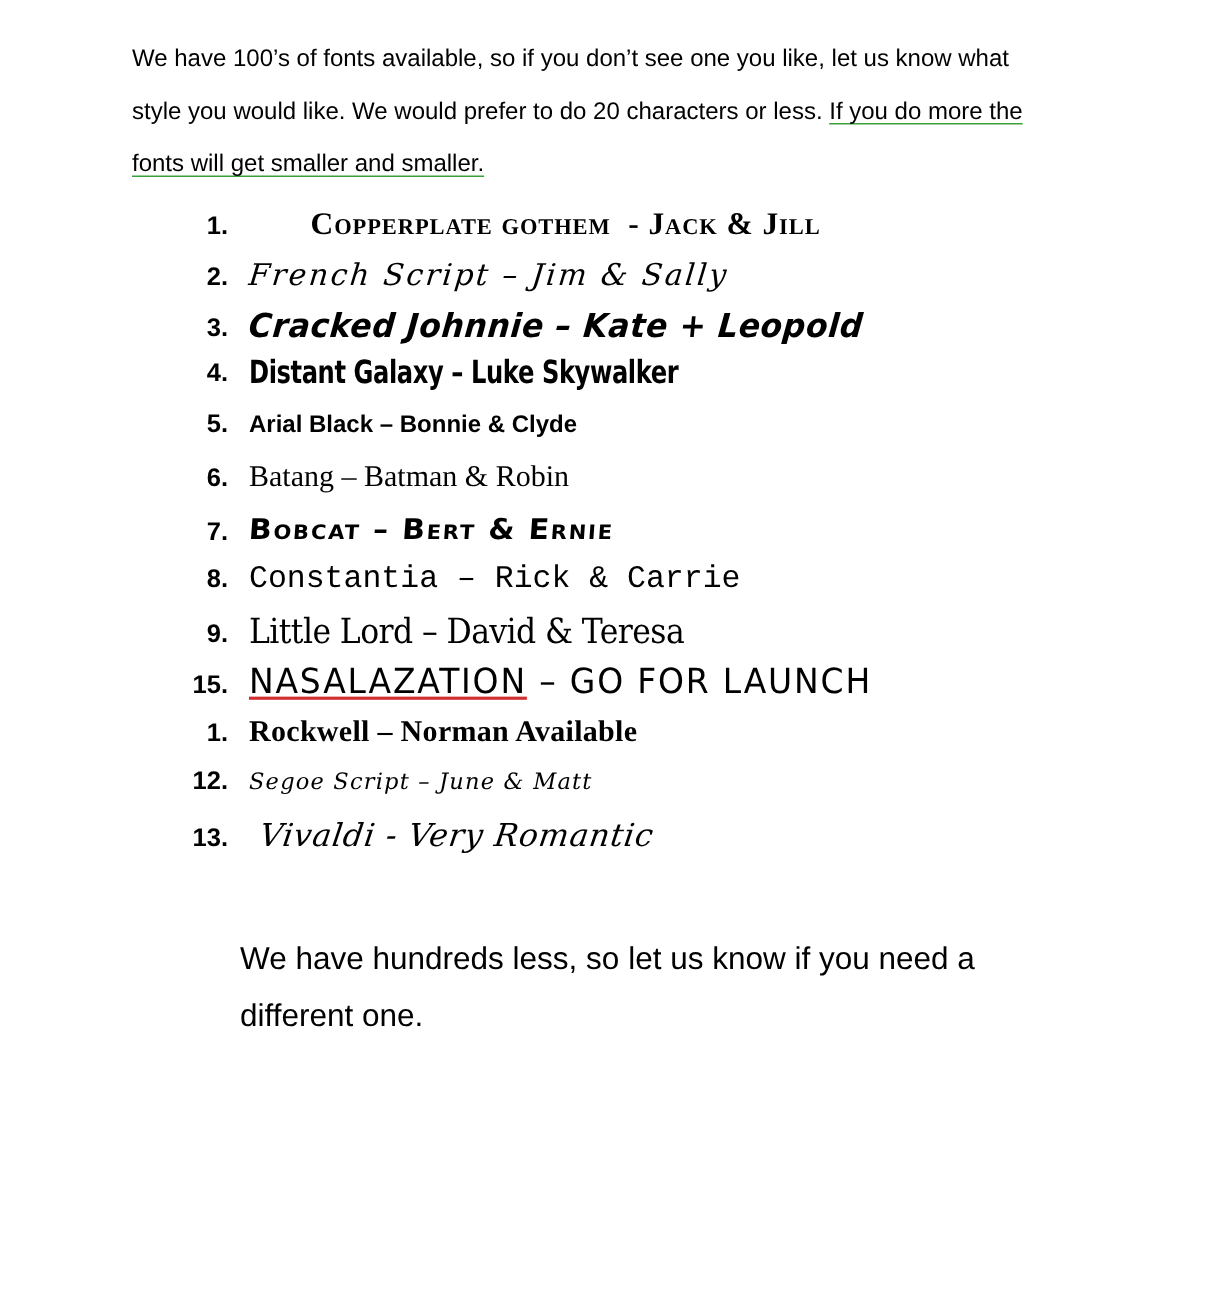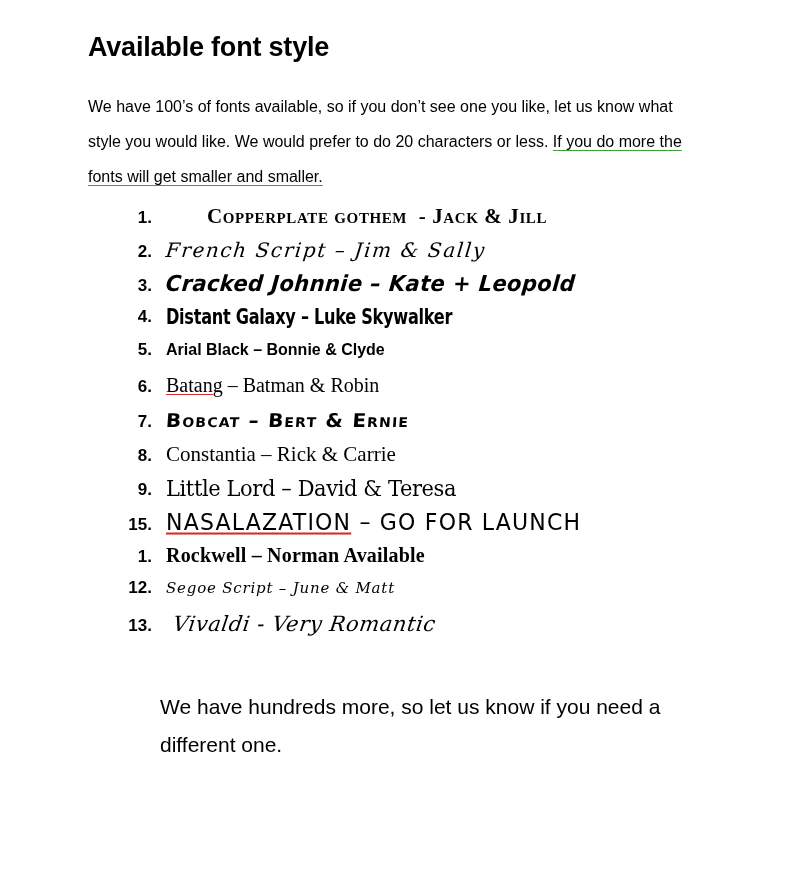--- a/index.html
+++ b/index.html
@@ -101,36 +101,35 @@
   .s5 {
     font-family: "Liberation Sans", sans-serif;
     font-weight: 700;
     font-size: 16px;
   }
   .s6 {
     font-family: "Liberation Serif", serif;
     font-size: 20px;
   }
   .s6 .u-red {
-    text-decoration: underline;
     text-decoration-color: #d03030;
     text-decoration-thickness: 1px;
     text-underline-offset: 2px;
   }
   .s7 {
     font-family: "DejaVu Sans", sans-serif;
     font-weight: 700;
     font-size: 20px;
     letter-spacing: 1.2px;
     font-variant: small-caps;
     transform: skewX(-4deg) scaleY(0.95);
     display: inline-block;
   }
   .s8 {
-    font-family: Liberation Serif, serif;
+    font-family: Liberation Mono, monospace;
     font-size: 21px;
   }
   .s9 {
     font-family: "DejaVu Serif", serif;
     font-size: 21px;
     letter-spacing: -0.4px;
     transform: scaleY(1.1);
     display: inline-block;
   }
   .s10 {
@@ -173,21 +172,20 @@
     line-height: 38px;
     margin: 46px 0 0 72px;
     max-width: 520px;
   }
 </style>
 </head>
 <body>
 
 <div class="page">
 
-  <h1 class="doc-title">Available font style</h1>
 
   <p class="intro"><span>We have 100’s of fonts available, so if you don’t see one you like, let us know what style you would like. We would prefer to do 20 characters or less. </span><span class="underline-green">If you do more the fonts will get smaller and smaller.</span></p>
 
   <ol class="font-list">
 
     <li>
       <span class="num">1.</span>
       <span class="sample s1">Copperplate gothem  - Jack &amp; Jill</span>
     </li>
 
@@ -246,15 +244,15 @@
       <span class="sample s12">Segoe Script – June &amp; Matt</span>
     </li>
 
     <li>
       <span class="num">13.</span>
       <span class="sample s13"> Vivaldi - Very Romantic</span>
     </li>
 
   </ol>
 
-  <p class="closing">We have hundreds more, so let us know if you need a different one.</p>
+  <p class="closing">We have hundreds less, so let us know if you need a different one.</p>
 
 </div>
 
 </body></html>

